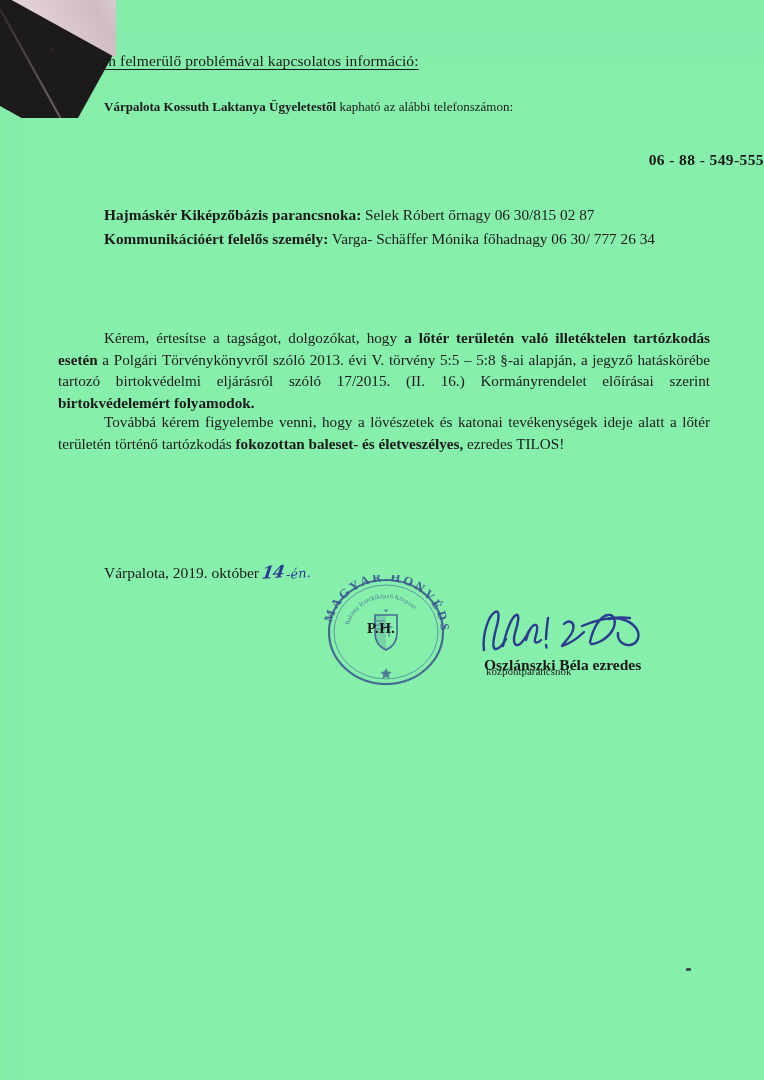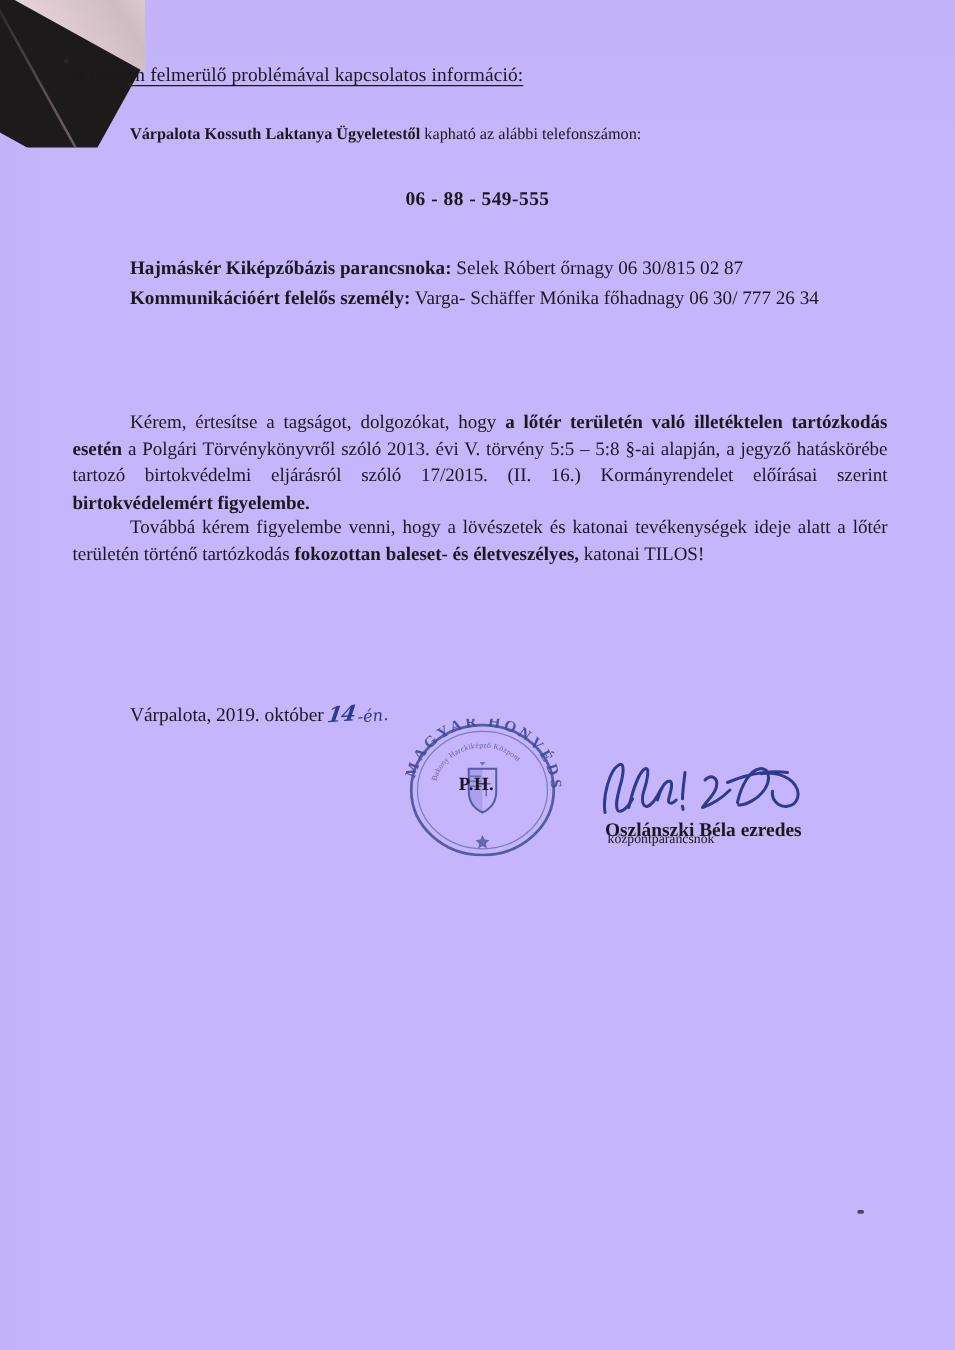--- a/index.html
+++ b/index.html
@@ -14,21 +14,21 @@
     position: relative;
     overflow: hidden;
     font-family: "Liberation Serif", "DejaVu Serif", serif;
     color: #1a1a1a;
   }
 
   
   .page {
     position: absolute;
     inset: 0;
-    background: #c4b5fd;
+    background: #86efac;
   }
 
   
   .scan-tint {
     position: absolute;
     inset: 0;
     background:
       linear-gradient(to bottom, rgba(0,0,0,0.012) 0%, rgba(0,0,0,0) 12%),
       linear-gradient(to right, rgba(0,0,0,0.010) 0%, rgba(0,0,0,0) 6%);
     pointer-events: none;
@@ -111,21 +111,21 @@
     font-size: 13px;
     white-space: nowrap;
   }
   .contact-intro b { font-weight: 700; }
 
   .phone-main {
     position: absolute;
     left: 0;
     right: 0;
     top: 151px;
-    text-align: center;
+    text-align: right;
     font-size: 15.5px;
     font-weight: 700;
     letter-spacing: .4px;
   }
 
   .contacts {
     position: absolute;
     left: 104px;
     top: 203px;
     font-size: 15.3px;
@@ -272,25 +272,25 @@
       <span class="role">Hajmáskér Kiképzőbázis parancsnoka:</span>
       <span class="who">Selek Róbert őrnagy 06 30/815 02 87</span>
     </span>
     <span class="row">
       <span class="role">Kommunikációért felelős személy:</span>
       <span class="who">Varga- Schäffer Mónika főhadnagy 06 30/ 777 26 34</span>
     </span>
   </div>
 
   <div class="body-text para-1">
-    <p class="indent"><span>Kérem, értesítse a tagságot, dolgozókat, hogy </span><b>a lőtér területén való illetéktelen tartózkodás esetén</b><span> a Polgári Törvénykönyvről szóló 2013. évi V. törvény 5:5 – 5:8 §-ai alapján, a jegyző hatáskörébe tartozó birtokvédelmi eljárásról szóló 17/2015. (II. 16.) Kormányrendelet előírásai szerint </span><b>birtokvédelemért figyelembe.</b></p>
+    <p class="indent"><span>Kérem, értesítse a tagságot, dolgozókat, hogy </span><b>a lőtér területén való illetéktelen tartózkodás esetén</b><span> a Polgári Törvénykönyvről szóló 2013. évi V. törvény 5:5 – 5:8 §-ai alapján, a jegyző hatáskörébe tartozó birtokvédelmi eljárásról szóló 17/2015. (II. 16.) Kormányrendelet előírásai szerint </span><b>birtokvédelemért folyamodok.</b></p>
   </div>
 
   <div class="body-text para-2">
-    <p class="indent"><span>Továbbá kérem figyelembe venni, hogy a lövészetek és katonai tevékenységek ideje alatt a lőtér területén történő tartózkodás </span><b>fokozottan baleset- és életveszélyes,</b><span> katonai TILOS!</span></p>
+    <p class="indent"><span>Továbbá kérem figyelembe venni, hogy a lövészetek és katonai tevékenységek ideje alatt a lőtér területén történő tartózkodás </span><b>fokozottan baleset- és életveszélyes,</b><span> ezredes TILOS!</span></p>
   </div>
 
   <div class="body-text para-3">
   </div>
 
   <div class="date-line">
     <span>Várpalota, 2019. október</span><span class="hand-date">14</span><span class="hand-en">-én.</span>
   </div>
 
   <div class="stamp">

